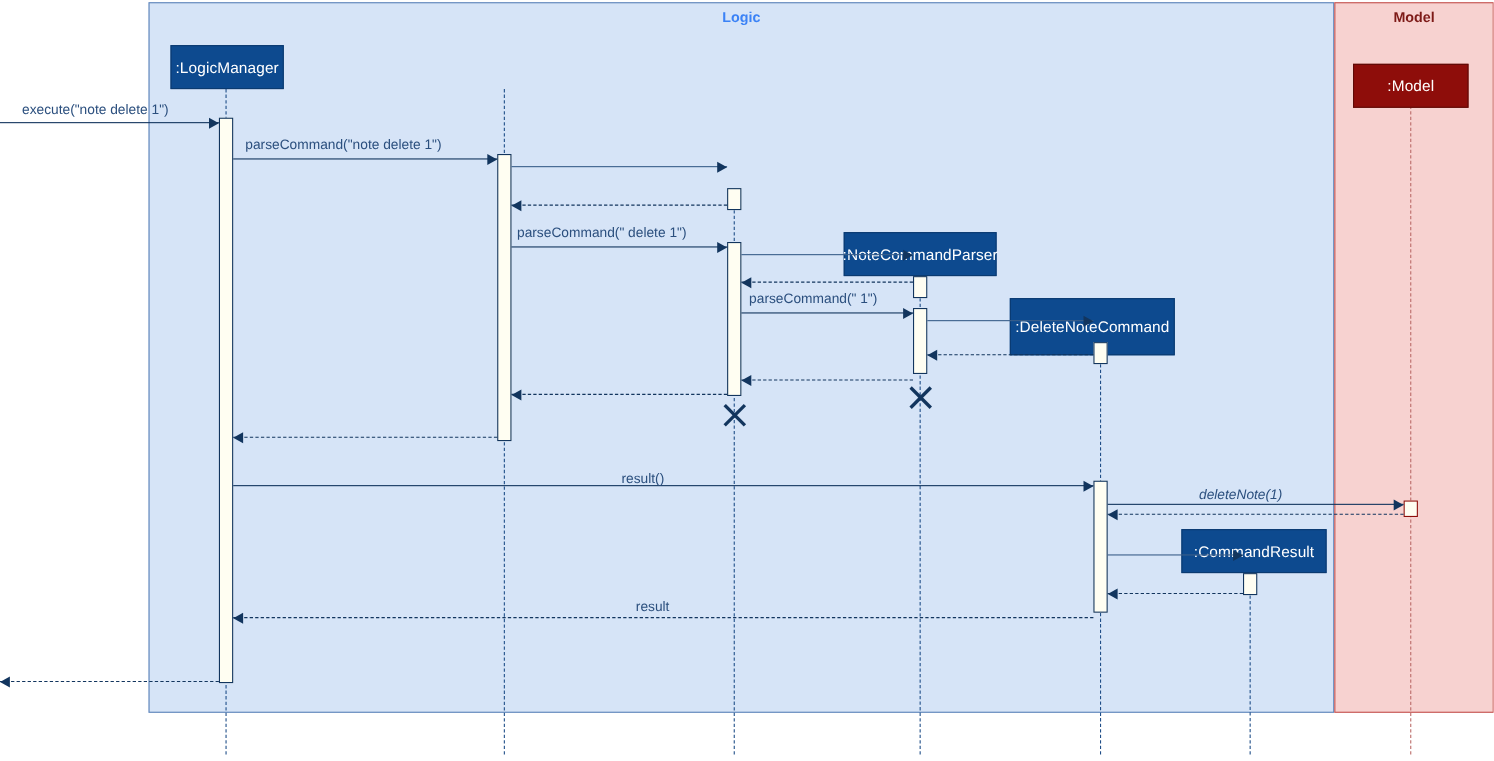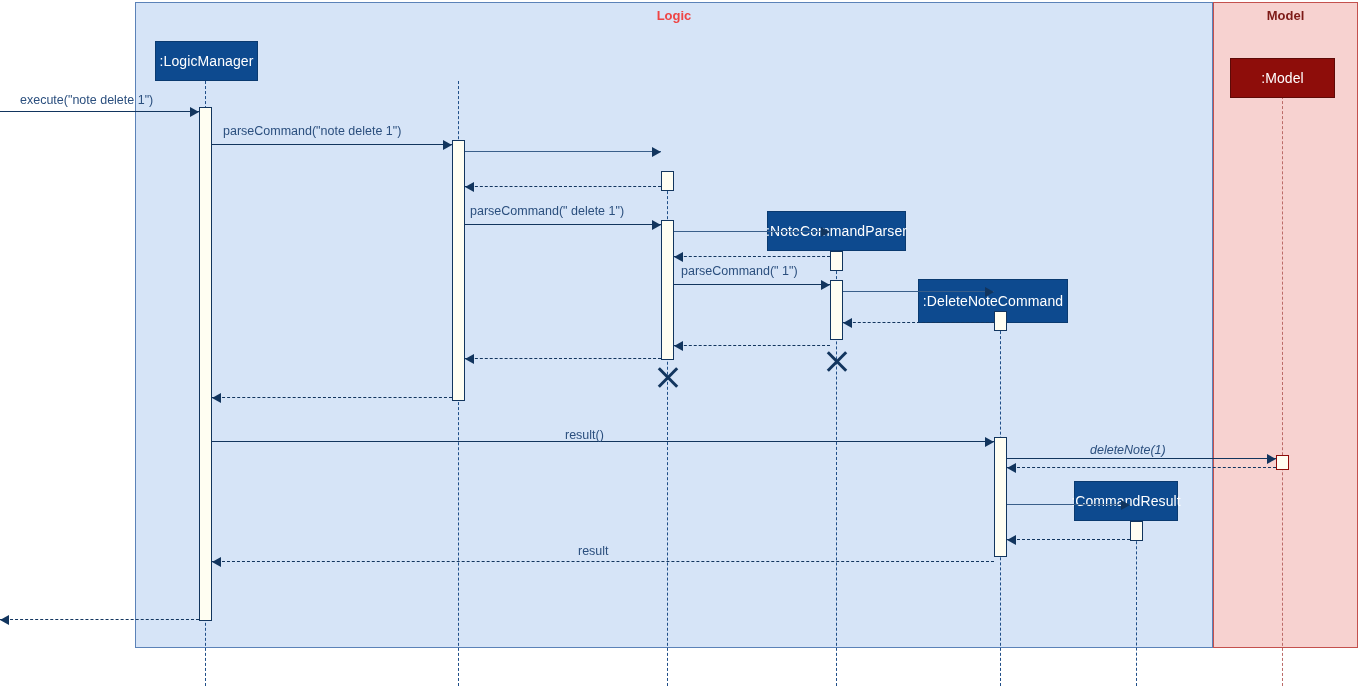--- a/index.html
+++ b/index.html
@@ -44,33 +44,33 @@
   .destroy i{position:absolute;left:0;top:12px;width:26px;height:0;
              border-top:3px solid #12355e;display:block;}
   .destroy i.a{transform:rotate(45deg);}
   .destroy i.b{transform:rotate(-45deg);}
 </style>
 </head>
 <body>
 
 <div id="canvas">
     <div class="frame frame-logic" style="left: 135px; top: 2px; width: 1078px; height: 646px; background: rgb(214, 228, 247); border-color: rgb(91, 130, 184);"></div>
-    <div class="frame-title" style="left: 135px; top: 8px; width: 1078px; color: #ef4444;">Logic</div>
+    <div class="frame-title" style="left: 135px; top: 8px; width: 1078px; color: #3b82f6;">Logic</div>
     <div class="frame frame-model" style="left: 1213px; top: 2px; width: 145px; height: 646px; background: rgb(247, 210, 208); border-color: rgb(196, 81, 78);"></div>
     <div class="frame-title" style="left: 1213px; top: 8px; width: 145px; color: rgb(125, 26, 23);">Model</div>
     <div class="lifeline ll-blue" style="left: 205px; top: 81px; height: 605px;"></div>
     <div class="actorbox box-blue" style="left: 155px; top: 41px; width: 103px; height: 40px;">:LogicManager</div>
     <div class="lifeline ll-blue" style="left: 458px; top: 81px; height: 605px;"></div>
     <div class="lifeline ll-blue" style="left: 667px; top: 171px; height: 515px;"></div>
     <div class="lifeline ll-blue" style="left: 836px; top: 251px; height: 435px;"></div>
     <div class="actorbox box-blue" style="left: 767px; top: 211px; width: 139px; height: 40px;">:NoteCommandParser</div>
     <div class="lifeline ll-blue" style="left: 1000px; top: 311px; height: 375px;"></div>
-    <div class="actorbox box-blue" style="left: 918px; top: 279px; width: 150px; height: 44px;">:DeleteNoteCommand</div>
+    <div class="actorbox box-blue" style="left: 918px; top: 271px; width: 150px; height: 52px;">:DeleteNoteCommand</div>
     <div class="lifeline ll-blue" style="left: 1136px; top: 521px; height: 165px;"></div>
-    <div class="actorbox box-blue" style="left: 1074px; top: 481px; width: 104px; height: 40px;">:CommandResult</div>
+    <div class="actorbox box-blue" style="left: 1074px; top: 481px; width: 132px; height: 40px;">:CommandResult</div>
     <div class="lifeline ll-red" style="left: 1282px; top: 81px; height: 605px;"></div>
     <div class="actorbox box-red" style="left: 1230px; top: 41px; width: 105px; height: 40px;">:Model</div>
     <div class="act" style="left: 199px; top: 107px; width: 13px; height: 514px;"></div>
     <div class="act" style="left: 452px; top: 140px; width: 13px; height: 261px;"></div>
     <div class="act" style="left: 661px; top: 171px; width: 13px; height: 20px;"></div>
     <div class="act" style="left: 661px; top: 220px; width: 13px; height: 140px;"></div>
     <div class="act" style="left: 830px; top: 251px; width: 13px; height: 20px;"></div>
     <div class="act" style="left: 830px; top: 280px; width: 13px; height: 60px;"></div>
     <div class="act" style="left: 994px; top: 311px; width: 13px; height: 20px;"></div>
     <div class="act" style="left: 994px; top: 437px; width: 13px; height: 120px;"></div>

